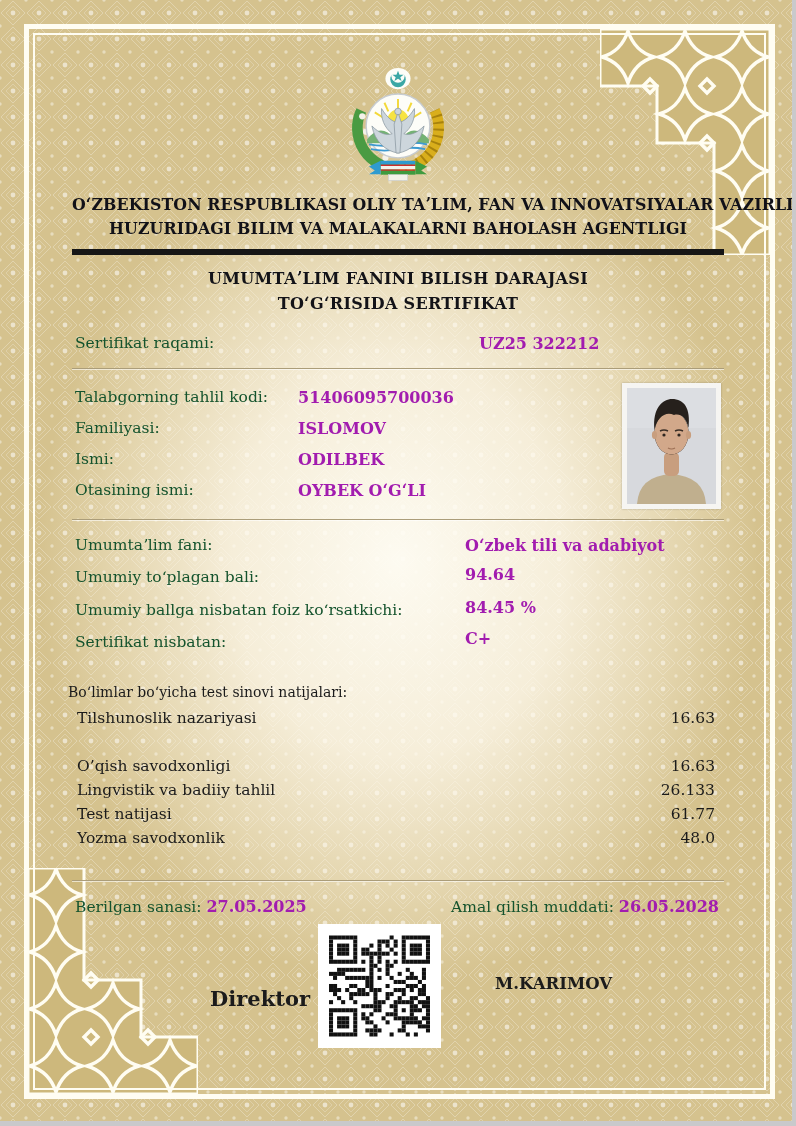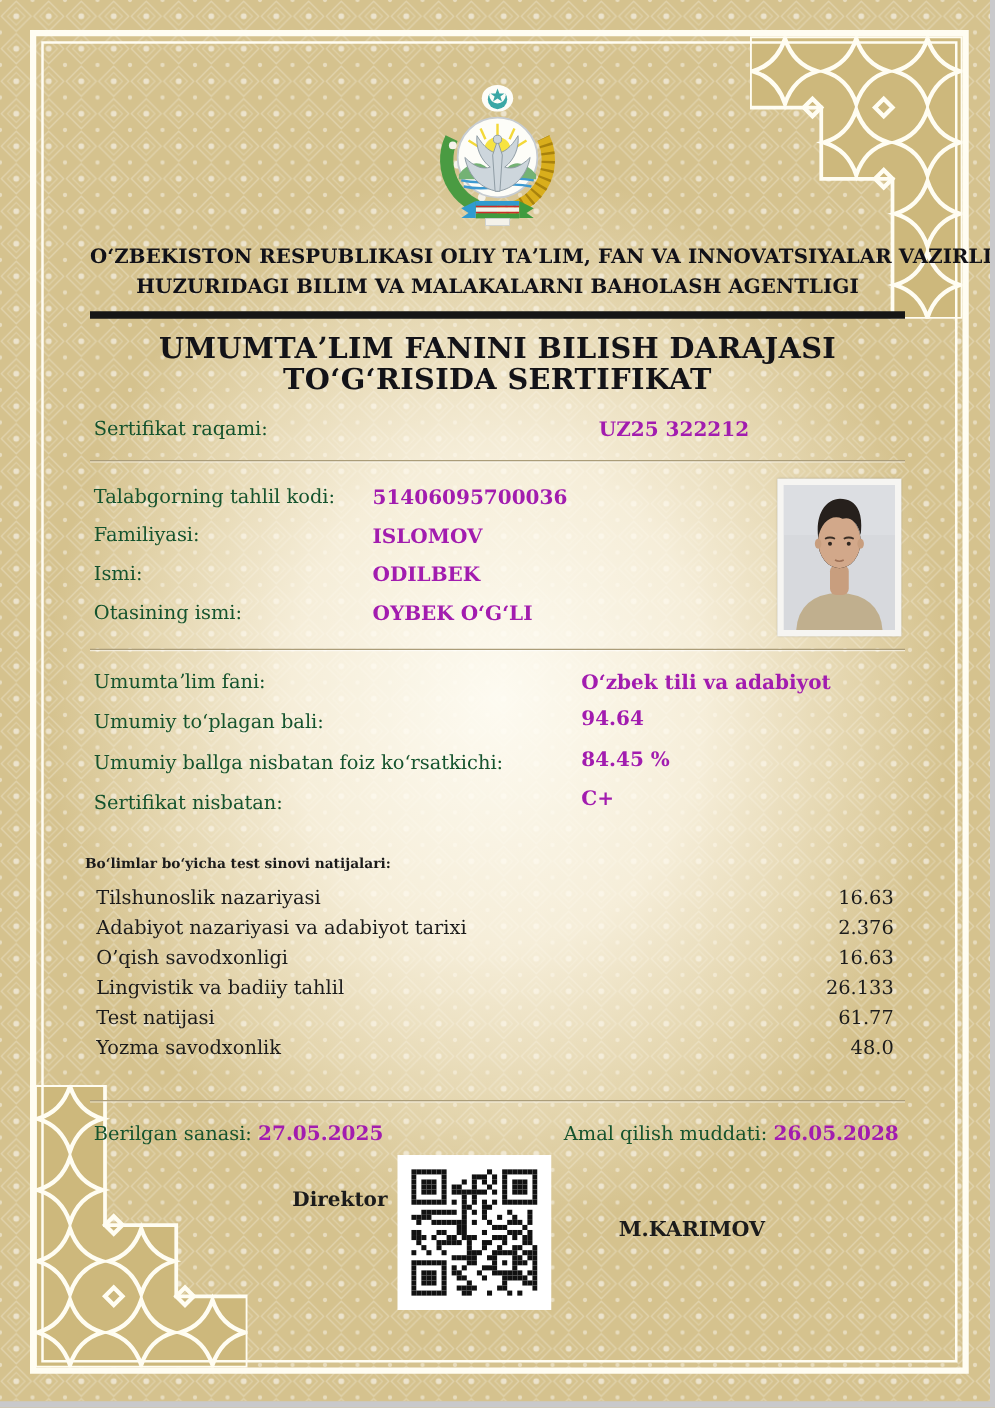--- a/index.html
+++ b/index.html
@@ -19,33 +19,33 @@
   .orn.bl{left:28px;bottom:32px;transform:rotate(180deg);}
   .edge-right{position:absolute;right:0;top:0;width:4px;height:100%;background:#c9c9cb;}
   .edge-bottom{position:absolute;left:0;bottom:0;width:100%;height:5px;background:#c9c9cb;}
 
   .content{position:absolute;left:72px;top:0;width:652px;height:1126px;}
   .emblem{position:absolute;left:268px;top:66px;}
   .ministry{position:absolute;left:0;top:193px;width:100%;text-align:center;
     font-weight:bold;font-size:15.8px;line-height:24px;color:#111118;white-space:nowrap;letter-spacing:.1px;}
   .blackbar{position:absolute;left:0;top:249px;width:652px;height:6px;background:#161616;}
   .cert-title{position:absolute;left:0;top:266px;width:100%;text-align:center;
-    font-weight:bold;font-size:23px;line-height:25px;color:#131318;letter-spacing:.3px;}
+    font-weight:bold;font-size:16px;line-height:25px;color:#131318;letter-spacing:.3px;}
   .hr{position:absolute;left:0;width:652px;height:1px;background:#ab9d79;box-shadow:0 1px 0 rgba(255,255,255,.6);}
   .row{position:absolute;left:3px;width:646px;font-size:15.5px;}
   .lbl{color:#14532d;}
   .val{font-weight:bold;font-size:16px;color:#a21caf;}
   .pos{position:absolute;top:0;}
   .photo-frame{position:absolute;left:550px;top:383px;width:89px;height:116px;
     border:5px solid #f6f5f2;background:#d7d9dd;box-shadow:0 0 2px rgba(0,0,0,.25);}
-  .res-title{position:absolute;left:-4px;top:684px;font-weight:bold;font-size:11px;text-align:center;}
+  .res-title{position:absolute;left:-4px;top:684px;font-weight:normal;font-size:14px;text-align:center;}
   .res-row{position:absolute;left:5px;width:638px;display:flex;justify-content:space-between;font-size:15.5px;}
   .footer-row{position:absolute;left:3px;top:897px;width:644px;display:flex;justify-content:space-between;font-size:15.5px;}
   .qr-box{position:absolute;left:246px;top:924px;width:101px;height:102px;background:#fff;padding:11px;}
-  .director-label{position:absolute;left:0;top:950px;width:238px;text-align:right;font-weight:bold;font-size:16px;}
+  .director-label{position:absolute;left:0;top:986px;width:238px;text-align:right;font-weight:bold;font-size:21px;}
   .director-name{position:absolute;left:383px;top:974px;font-weight:bold;font-size:16.5px;margin-left:40px;}
 </style>
 </head>
 <body>
 
 <div class="page">
 
   <svg class="bg-svg" width="792" height="1121">
     <defs>
       <pattern id="tile" width="26" height="26" patternUnits="userSpaceOnUse">
@@ -217,24 +217,20 @@
     <div class="row" style="top:633px">
       <span class="lbl">Sertifikat nisbatan:</span>
       <span class="val pos" style="left:390px;top:-4px">C+</span>
     </div>
 
     <div class="res-title">Boʻlimlar boʻyicha test sinovi natijalari:</div>
 
     <div class="res-row" style="top:709px">
       <span>Tilshunoslik nazariyasi</span>
       <span>16.63</span>
-    </div>
-    <div class="res-row" style="top:733px">
-      <span>Adabiyot nazariyasi va adabiyot tarixi</span>
-      <span>2.376</span>
     </div>
     <div class="res-row" style="top:757px">
       <span>O’qish savodxonligi</span>
       <span>16.63</span>
     </div>
     <div class="res-row" style="top:781px">
       <span>Lingvistik va badiiy tahlil</span>
       <span>26.133</span>
     </div>
     <div class="res-row" style="top:805px">

